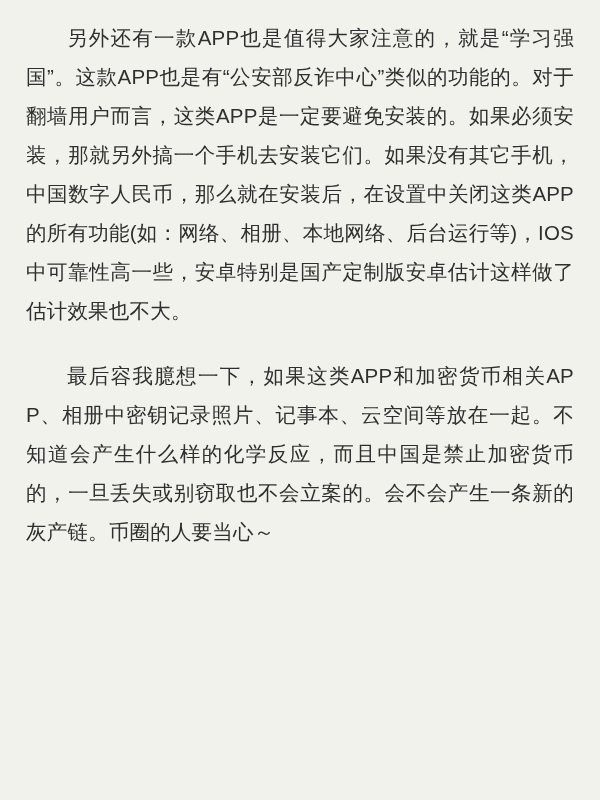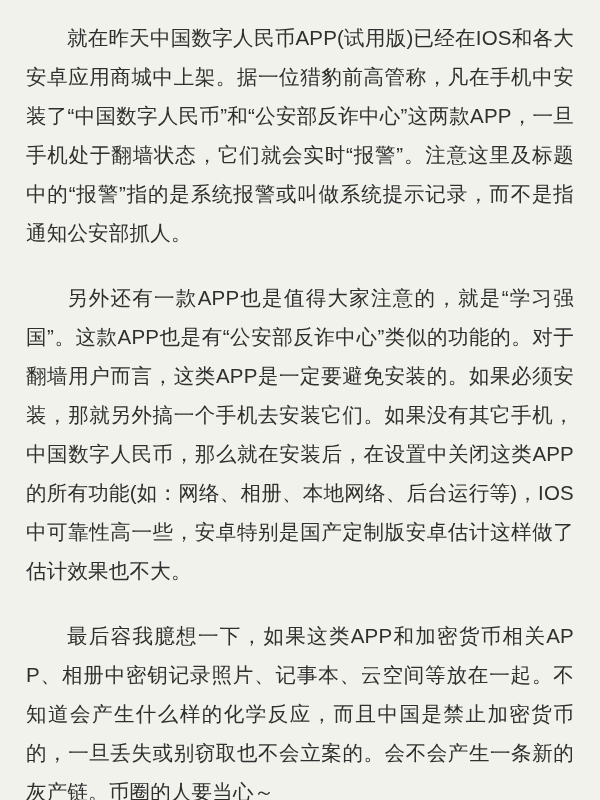--- a/index.html
+++ b/index.html
@@ -33,16 +33,15 @@
     color: #2f2f2f;
   }
   .para:last-child {
     margin-bottom: 0;
   }
 </style>
 </head>
 <body>
 
 <div class="page">
-  <p class="para">就在昨天中国数字人民币APP(试用版)已经在IOS和各大安卓应用商城中上架。据一位猎豹前高管称，凡在手机中安装了“中国数字人民币”和“公安部反诈中心”这两款APP，一旦手机处于翻墙状态，它们就会实时“报警”。注意这里及标题中的“报警”指的是系统报警或叫做系统提示记录，而不是指通知公安部抓人。</p>
   <p class="para">另外还有一款APP也是值得大家注意的，就是“学习强国”。这款APP也是有“公安部反诈中心”类似的功能的。对于翻墙用户而言，这类APP是一定要避免安装的。如果必须安装，那就另外搞一个手机去安装它们。如果没有其它手机，中国数字人民币，那么就在安装后，在设置中关闭这类APP的所有功能(如：网络、相册、本地网络、后台运行等)，IOS中可靠性高一些，安卓特别是国产定制版安卓估计这样做了估计效果也不大。</p>
   <p class="para">最后容我臆想一下，如果这类APP和加密货币相关APP、相册中密钥记录照片、记事本、云空间等放在一起。不知道会产生什么样的化学反应，而且中国是禁止加密货币的，一旦丢失或别窃取也不会立案的。会不会产生一条新的灰产链。币圈的人要当心～</p>
 </div>
 
 </body></html>

